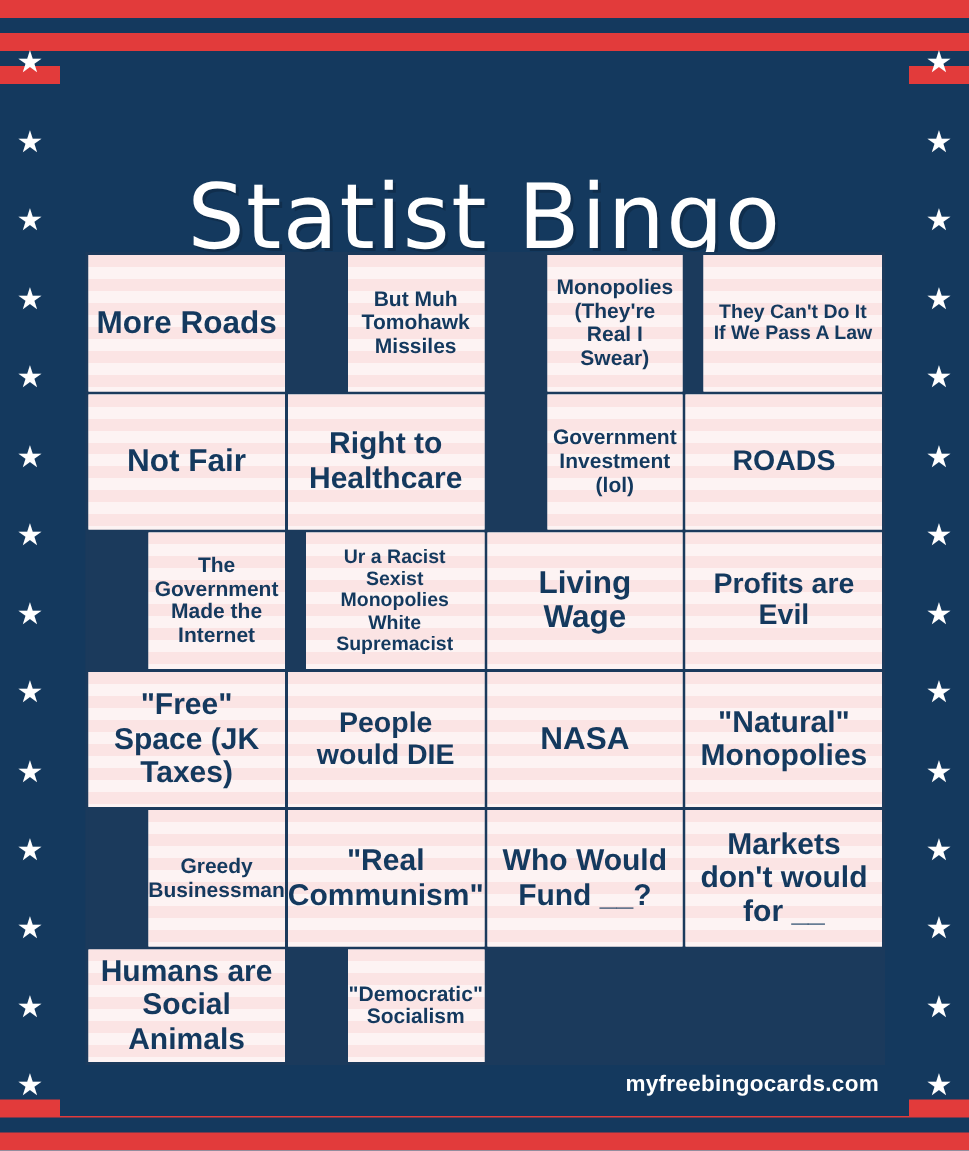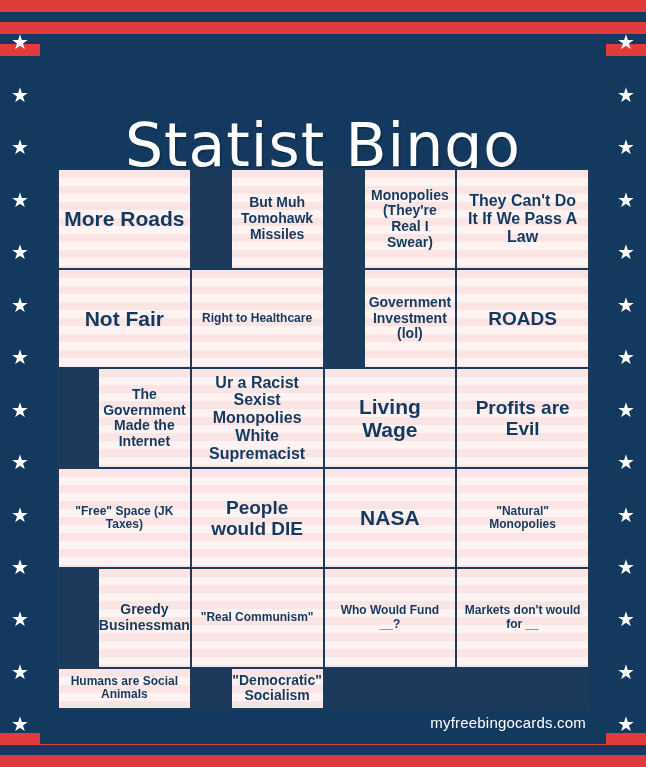--- a/index.html
+++ b/index.html
@@ -106,32 +106,32 @@
     text-align: center;
     padding: 4px 5px;
     box-sizing: border-box;
     color: #14395e;
     font-weight: bold;
     line-height: 1.12;
     overflow: hidden;
   }
   .fs-xl { font-size: 21px; }
   .fs-lg { font-size: 19px; }
-  .fs-md { font-size: 12px; }
+  .fs-md { font-size: 20px; }
   .fs-sm { font-size: 14px; margin-left: 40px; }
-  .fs-xs { font-size: 16px; }
+  .fs-xs { font-size: 13px; margin-left: 12px; }
 
   
   .credit {
     position: absolute;
     right: 60px;
     bottom: 36px;
     color: #ffffff;
     font-size: 15px;
-    font-weight: normal;
+    font-weight: bold;
     letter-spacing: 0.2px;
   }
 </style>
 </head>
 <body>
 
 <div id="page">
 
   <div class="border-frame">
 

